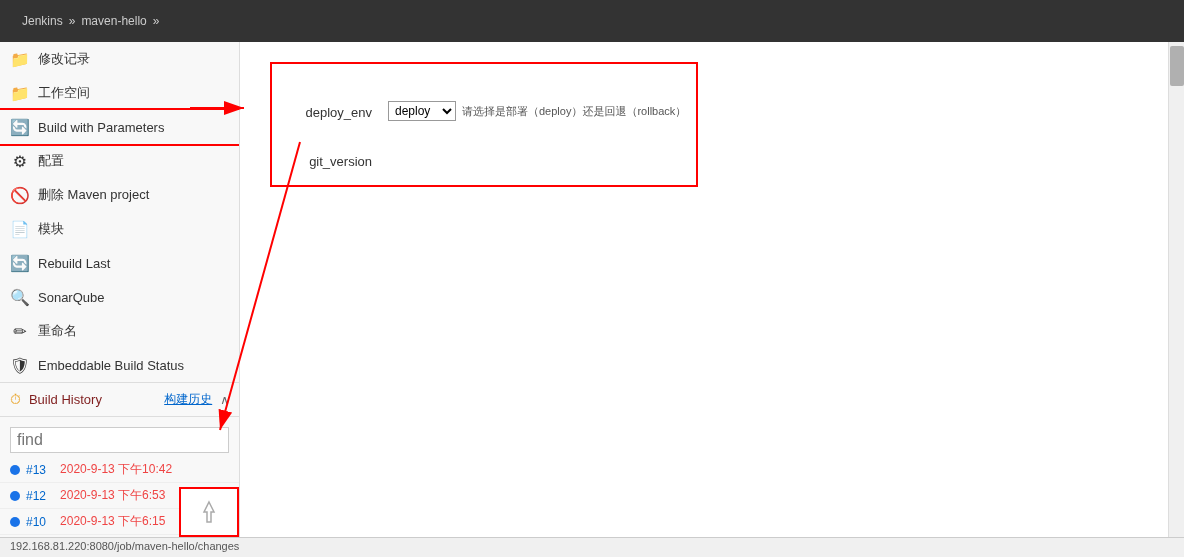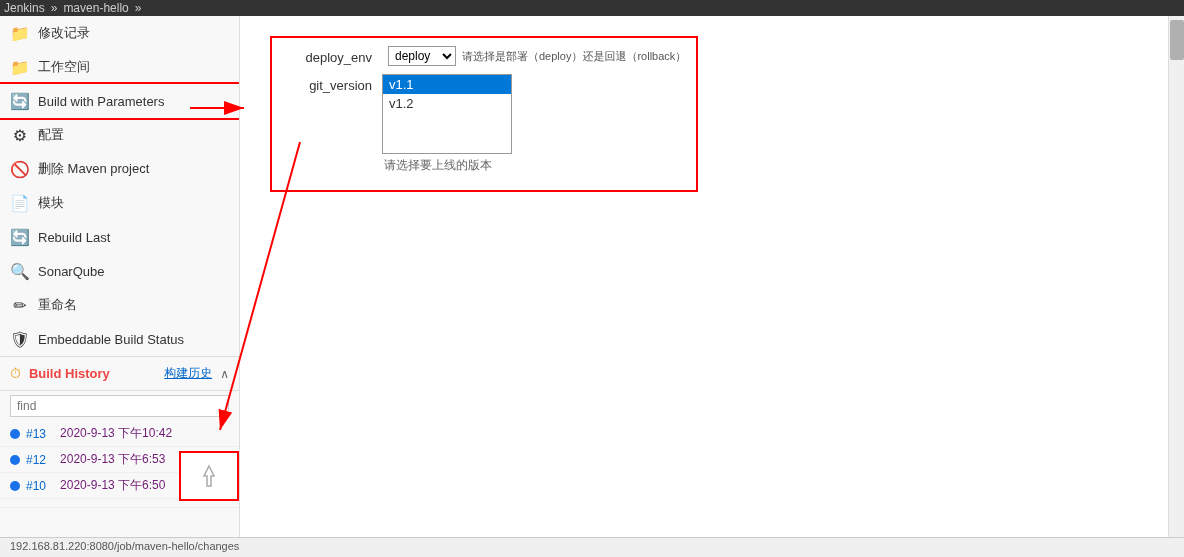--- a/index.html
+++ b/index.html
@@ -1,64 +1,64 @@
 <!DOCTYPE html>
 <html><head>
   <meta charset="utf-8">
   <style>
     * { margin: 0; padding: 0; box-sizing: border-box; }
     body { font-family: Arial, sans-serif; font-size: 13px; background: #f0f0f0; color: #333; width: 1184px; height: 557px; overflow: hidden; display: flex; flex-direction: column; }
 
     
-    .topbar { background: #333; color: #ccc; padding: 4px 4px; font-size: 12px; display: flex; align-items: center; gap: 6px; height: 16px; }
+    .topbar { background: #333; color: #ccc; padding: 4px 22px; font-size: 12px; display: flex; align-items: center; gap: 6px; height: 42px; }
     .topbar a { color: #ccc; text-decoration: none; }
 
     
     .main-layout { display: flex; flex: 1; overflow: hidden; }
 
     
     .sidebar { width: 240px; background: #f8f8f8; border-right: 1px solid #ddd; overflow-y: auto; flex-shrink: 0; }
     .sidebar-item { display: flex; align-items: center; gap: 8px; padding: 7px 10px; cursor: pointer; border-bottom: none; white-space: nowrap; }
     .sidebar-item-icon { width: 20px; height: 20px; display: flex; align-items: center; justify-content: center; flex-shrink: 0; }
     .sidebar-item-label { font-size: 13px; color: #333; }
 
     
     .content { flex: 1; background: #fff; overflow-y: auto; padding: 0; }
     .content-inner { padding: 20px 30px; }
-    .form-row { display: flex; align-items: flex-start; margin-bottom: 8px; gap: 10px; }
+    .form-row { display: flex; align-items: flex-start; margin-bottom: 8px; gap: 10px; margin-top: 29px; }
     .form-label { width: 90px; text-align: right; padding-top: 4px; font-size: 13px; color: #333; }
     .form-control-area { display: flex; flex-direction: column; gap: 3px; }
     .inline-select-container { display: flex; align-items: center; gap: 4px; padding-left: 6px; }
     select { font-size: 12px; padding: 1px 2px; border: 1px solid #999; background: #fff; }
     .hint-text { font-size: 12px; color: #666; margin-left: 2px; }
 
     
     .list-box { width: 130px; border: 1px solid #999; background: #fff; height: 80px; overflow-y: auto; }
     .list-box-item { padding: 2px 6px; font-size: 13px; cursor: pointer; }
     .list-box-item.selected { background: #0078d7; color: #fff; }
 
     
     .btn-submit { background: #4a90d9; color: #fff; border: none; padding: 6px 16px; font-size: 13px; cursor: pointer; border-radius: 2px; }
 
     .button-row { padding: 10px 0; }
 
     
     .build-history-section { border-top: 1px solid #ddd; padding: 0; }
     .build-history-header { display: flex; align-items: center; gap: 8px; padding: 8px 10px; background: #f8f8f8; border-bottom: 1px solid #ddd; }
-    .build-history-title { font-weight: bold; font-size: 13px; color: #ef4444; }
+    .build-history-title { font-weight: normal; font-size: 13px; color: #7f1d1d; }
     .build-history-link { color: #0066cc; font-size: 12px; text-decoration: underline; cursor: pointer; margin-left: auto; }
     .build-history-toggle { color: #666; cursor: pointer; font-size: 12px; }
 
     .build-search { padding: 4px 10px; }
     .build-search input { width: 100%; padding: 3px 6px; border: 1px solid #ccc; font-size: 12px; }
     .build-item { display: flex; align-items: center; gap: 6px; padding: 4px 10px; border-bottom: 1px solid #eee; }
     .build-dot { width: 10px; height: 10px; border-radius: 50%; flex-shrink: 0; }
     .build-dot.blue { background: #1a73e8; }
     .build-link { color: #0066cc; text-decoration: none; font-size: 12px; }
-    .build-date { color: #701a75; text-decoration: none; font-size: 12px; margin-left: 8px; }
+    .build-date { color: #ef4444; text-decoration: none; font-size: 12px; margin-left: 8px; }
 
     
     .annotation-area { position: relative; }
     .arrow-box { position: absolute; right: 0; top: 30px; width: 60px; height: 50px; border: 2px solid red; background: #fff; display: flex; align-items: center; justify-content: center; }
 
     
     .statusbar { background: #f0f0f0; border-top: 1px solid #ccc; padding: 2px 10px; font-size: 11px; color: #555; height: 20px; }
 
     
     .scrollbar { width: 16px; background: #f0f0f0; border-left: 1px solid #ddd; display: flex; flex-direction: column; align-items: center; }
@@ -129,39 +129,39 @@
 
     <div class="build-history-section">
       <div class="build-history-header">
         <span style="color:#e8a020; font-size:14px;">⏱</span>
         <span class="build-history-title">Build History</span>
         <a class="build-history-link" href="#">构建历史</a>
         <span class="build-history-toggle">∧</span>
       </div>
 
       <div class="build-search">
-        <input type="text" style="width: 100%; padding: 3px 6px; border: 1px solid rgb(204, 204, 204); font-size: 12px;" placeholder="find">
+        <input type="text" style="width: 100%; padding: 3px 6px; border: 1px solid rgb(204, 204, 204); font-size: 16px; margin-top: 6px;" placeholder="find">
       </div>
 
       <div class="annotation-area">
         <div id="build-list-items">
             <div class="build-item">
     <span class="build-dot blue"></span>
     <a href="#" class="build-link">#13</a>
     <a href="#" class="build-date">2020-9-13 下午10:42</a>
   </div>
             <div class="build-item">
     <span class="build-dot blue"></span>
     <a href="#" class="build-link">#12</a>
     <a href="#" class="build-date">2020-9-13 下午6:53</a>
   </div>
             <div class="build-item">
     <span class="build-dot blue"></span>
     <a href="#" class="build-link">#10</a>
-    <a href="#" class="build-date">2020-9-13 下午6:50</a>
+    <a href="#" class="build-date">2020-9-13 下午6:15</a>
   </div>
             <div class="build-item">
     
     
     
   </div>
           </div>
         <div class="arrow-box">
           <svg width="30" height="30" viewBox="0 0 30 30">
             <path d="M15 5 L20 15 L17 15 L17 25 L13 25 L13 15 L10 15 Z" fill="none" stroke="#aaa" stroke-width="1.5"></path>
@@ -184,27 +184,20 @@
               <option>deploy</option>
               <option>rollback</option>
             </select>
             <span class="hint-text" style="font-size:11px; color:#555;">请选择是部署（deploy）还是回退（rollback）</span>
           </div>
         </div>
 
         
         <div class="form-row">
           <span class="form-label">git_version</span>
-          <div class="form-control-area">
-            <div class="list-box">
-              <div class="list-box-item selected">v1.1</div>
-              <div class="list-box-item">v1.2</div>
-            </div>
-            <span class="hint-text">请选择要上线的版本</span>
-          </div>
         </div>
       </div>
 
       
 
     </div>
   </div>
 
   <div class="scrollbar">
     <div class="scrollbar-thumb"></div>

